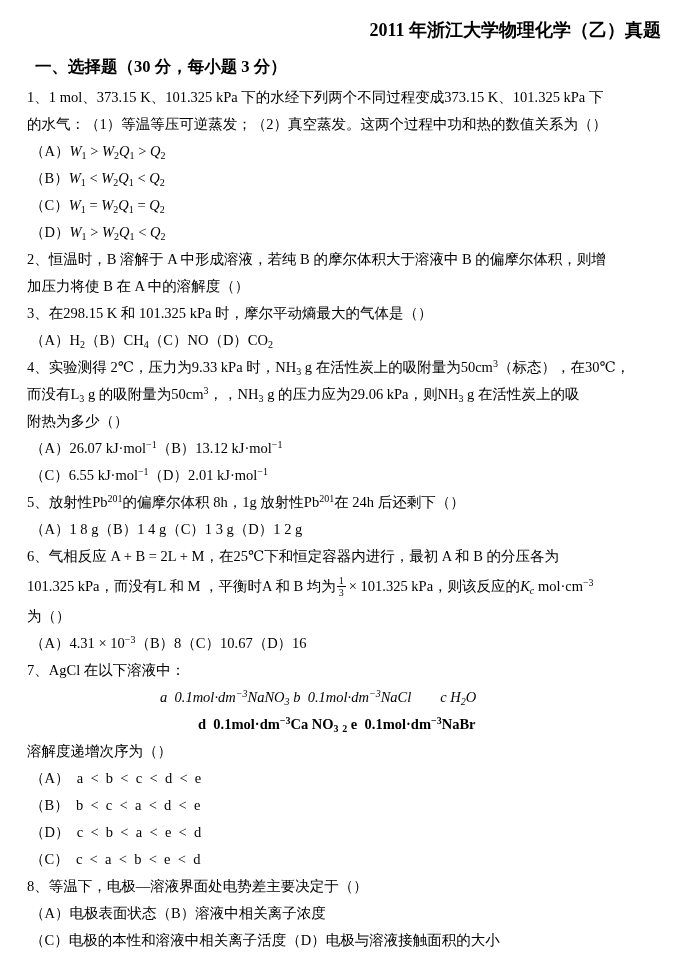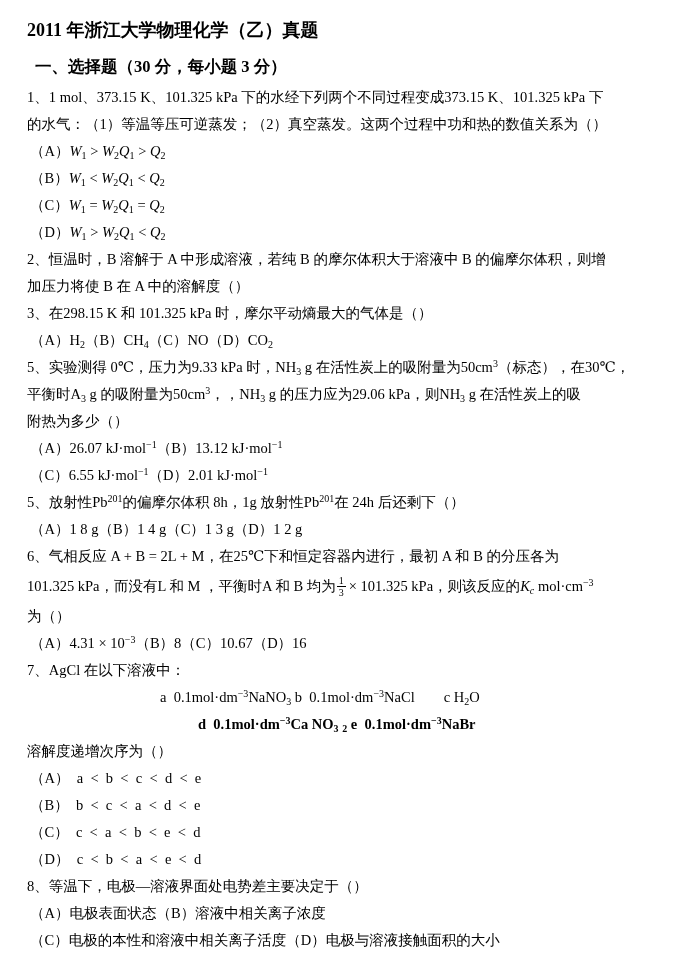--- a/index.html
+++ b/index.html
@@ -4,21 +4,21 @@
 <style>
   html,body{margin:0;padding:0;background:#ffffff;}
   body{
     width:687px;
     font-family:"Liberation Serif","DejaVu Serif",serif;
     color:#000;
     -webkit-font-smoothing:none;
   }
   .doc{padding:12px 26px 8px 27px;}
   .title{
-    text-align:left;
+    text-align:right;
     font-weight:bold;
     font-size:18px;
     line-height:24px;
     margin:6px 0 13px 0;
   }
   .section{
     font-weight:bold;
     font-size:16.5px;
     line-height:24px;
     margin:0 0 5px 8px;
@@ -57,36 +57,36 @@
       <div class="line"><span>1、1 mol、373.15 K、101.325 kPa 下的水经下列两个不同过程变成373.15 K、101.325 kPa 下</span></div>
       <div class="line"><span>的水气：（1）等温等压可逆蒸发；（2）真空蒸发。这两个过程中功和热的数值关系为（）</span></div>
       <div class="line opt"><span>（A）</span><span class="it">W</span><sub>1</sub><span> &gt; </span><span class="it">W</span><sub>2</sub><span class="it">Q</span><sub>1</sub><span> &gt; </span><span class="it">Q</span><sub>2</sub></div>
       <div class="line opt"><span>（B）</span><span class="it">W</span><sub>1</sub><span> &lt; </span><span class="it">W</span><sub>2</sub><span class="it">Q</span><sub>1</sub><span> &lt; </span><span class="it">Q</span><sub>2</sub></div>
       <div class="line opt"><span>（C）</span><span class="it">W</span><sub>1</sub><span> = </span><span class="it">W</span><sub>2</sub><span class="it">Q</span><sub>1</sub><span> = </span><span class="it">Q</span><sub>2</sub></div>
       <div class="line opt"><span>（D）</span><span class="it">W</span><sub>1</sub><span> &gt; </span><span class="it">W</span><sub>2</sub><span class="it">Q</span><sub>1</sub><span> &lt; </span><span class="it">Q</span><sub>2</sub></div>
       <div class="line"><span>2、恒温时，B 溶解于 A 中形成溶液，若纯 B 的摩尔体积大于溶液中 B 的偏摩尔体积，则增</span></div>
       <div class="line"><span>加压力将使 B 在 A 中的溶解度（）</span></div>
       <div class="line"><span>3、在298.15 K 和 101.325 kPa 时，摩尔平动熵最大的气体是（）</span></div>
       <div class="line opt"><span>（A）H</span><sub>2</sub><span>（B）CH</span><sub>4</sub><span>（C）NO（D）CO</span><sub>2</sub></div>
-      <div class="line"><span>5、实验测得 0℃，压力为9.33 kPa 时，NH</span><sub>3</sub><span> g 在活性炭上的吸附量为50cm</span><sup>3</sup><span>（标态），在30℃，</span></div>
-      <div class="line"><span>平衡时A</span><sub>3</sub><span> g 的吸附量为50cm</span><sup>3</sup><span>，，NH</span><sub>3</sub><span> g 的压力应为29.06 kPa，则NH</span><sub>3</sub><span> g 在活性炭上的吸</span></div>
+      <div class="line"><span>4、实验测得 2℃，压力为9.33 kPa 时，NH</span><sub>3</sub><span> g 在活性炭上的吸附量为50cm</span><sup>3</sup><span>（标态），在30℃，</span></div>
+      <div class="line"><span>而没有L</span><sub>3</sub><span> g 的吸附量为50cm</span><sup>3</sup><span>，，NH</span><sub>3</sub><span> g 的压力应为29.06 kPa，则NH</span><sub>3</sub><span> g 在活性炭上的吸</span></div>
       <div class="line"><span>附热为多少（）</span></div>
       <div class="line opt"><span>（A）26.07 kJ·mol</span><sup>−1</sup><span>（B）13.12 kJ·mol</span><sup>−1</sup></div>
       <div class="line opt"><span>（C）6.55 kJ·mol</span><sup>−1</sup><span>（D）2.01 kJ·mol</span><sup>−1</sup></div>
       <div class="line"><span>5、放射性Pb</span><sup>201</sup><span>的偏摩尔体积 8h，1g 放射性Pb</span><sup>201</sup><span>在 24h 后还剩下（）</span></div>
       <div class="line opt"><span>（A）1 8 g（B）1 4 g（C）1 3 g（D）1 2 g</span></div>
       <div class="line"><span>6、气相反应 A + B = 2L + M，在25℃下和恒定容器内进行，最初 A 和 B 的分压各为</span></div>
       <div class="line tall"><span>101.325 kPa，而没有L 和 M ，平衡时A 和 B 均为</span><span class="frac"><span class="num">1</span><span class="den">3</span></span><span>× 101.325 kPa，则该反应的</span><span class="it">K</span><sub class="it">c</sub><span> mol·cm</span><sup>−3</sup></div>
       <div class="line"><span>为（）</span></div>
       <div class="line opt"><span>（A）4.31 × 10</span><sup>−3</sup><span>（B）8（C）10.67（D）16</span></div>
       <div class="line"><span>7、AgCl 在以下溶液中：</span></div>
-      <div class="line" style="padding-left: 133px;"><span>a  0.1mol·dm</span><sup>−3</sup><span>NaNO</span><sub>3</sub><span> b  0.1mol·dm</span><sup>−3</sup><span>NaCl        c H</span><sub>2</sub><span>O</span></div>
+      <div class="line" style="padding-left: 133px; font-style: italic;"><span>a  0.1mol·dm</span><sup>−3</sup><span>NaNO</span><sub>3</sub><span> b  0.1mol·dm</span><sup>−3</sup><span>NaCl        c H</span><sub>2</sub><span>O</span></div>
       <div class="line" style="padding-left: 171px; font-weight: bold;"><span>d  0.1mol·dm</span><sup>−3</sup><span>Ca NO</span><sub>3</sub><span> </span><sub>2</sub><span> e  0.1mol·dm</span><sup>−3</sup><span>NaBr</span></div>
       <div class="line"><span>溶解度递增次序为（）</span></div>
       <div class="line opt"><span>（A）  a  &lt;  b  &lt;  c  &lt;  d  &lt;  e</span></div>
       <div class="line opt"><span>（B）  b  &lt;  c  &lt;  a  &lt;  d  &lt;  e</span></div>
+      <div class="line opt"><span>（D）  c  &lt;  b  &lt;  a  &lt;  e  &lt;  d</span></div>
       <div class="line opt"><span>（C）  c  &lt;  a  &lt;  b  &lt;  e  &lt;  d</span></div>
-      <div class="line opt"><span>（D）  c  &lt;  b  &lt;  a  &lt;  e  &lt;  d</span></div>
       <div class="line"><span>8、等温下，电极—溶液界面处电势差主要决定于（）</span></div>
       <div class="line opt"><span>（A）电极表面状态（B）溶液中相关离子浓度</span></div>
       <div class="line opt"><span>（C）电极的本性和溶液中相关离子活度（D）电极与溶液接触面积的大小</span></div>
     </div>
 </div>
 
 </body></html>

